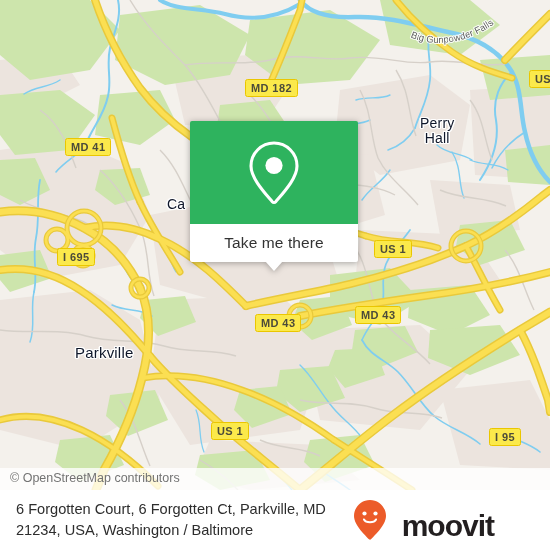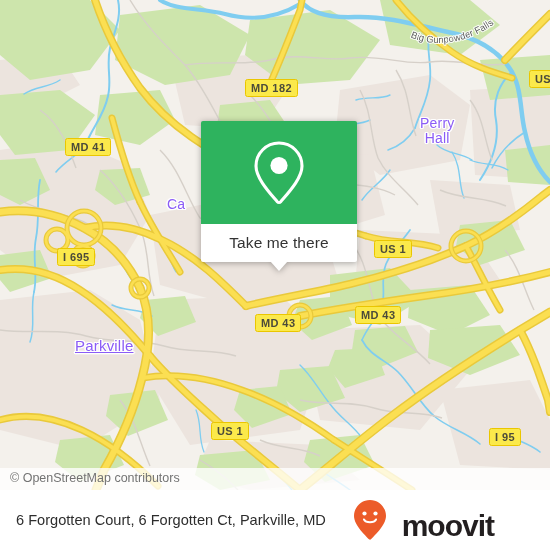--- a/index.html
+++ b/index.html
@@ -16,21 +16,21 @@
     position: absolute; left: 0; top: 0;
     width: 550px; height: 490px;
     background: #f4f1ec;
     overflow: hidden;
   }
   .map-svg { position: absolute; left: 0; top: 0; width: 550px; height: 490px; display: block; }
 
   
   .place-label {
     position: absolute;
-    color: #8b5cf6;
+    color: #0f172a;
     font-size: 14px;
     font-weight: 400;
     letter-spacing: .2px;
     white-space: nowrap;
     text-shadow:
        1.4px 0 0 rgba(255,255,255,.95), -1.4px 0 0 rgba(255,255,255,.95),
        0 1.4px 0 rgba(255,255,255,.95), 0 -1.4px 0 rgba(255,255,255,.95),
        1px 1px 0 rgba(255,255,255,.95), -1px -1px 0 rgba(255,255,255,.95),
        1px -1px 0 rgba(255,255,255,.95), -1px 1px 0 rgba(255,255,255,.95);
   }
@@ -67,22 +67,22 @@
     background: rgba(255,255,255,.78);
     color: #737373;
     font-size: 12.5px;
     padding: 3px 16px 4px 10px;
     line-height: 15px;
   }
 
   
   .popup {
     position: absolute;
-    left: 201px; top: 121px;
-    width: 156px;
+    left: 190px; top: 121px;
+    width: 168px;
     filter: drop-shadow(0 1px 3px rgba(0,0,0,.32));
   }
   .popup-head {
     background: #2eb35e;
     height: 103px;
     border-radius: 2px 2px 0 0;
     display: flex; align-items: center; justify-content: center;
   }
   .popup-foot {
     background: #ffffff;
@@ -342,21 +342,21 @@
       <text class="river-label-text">
         <textPath href="#riverpath" startOffset="2%">Big Gunpowder Falls</textPath>
       </text>
     </svg>
 
     <div class="place-label two-line" style="left:420px; top:116px;">
       <div>Perry</div>
       <div>Hall</div>
     </div>
     <div class="place-label" style="left:167px; top:196px;">Ca</div>
-    <div class="place-label" style="left:75px; top:337px; font-size:15px;text-decoration:underline;">Parkville</div>
+    <div class="place-label" style="left:75px; top:344px; font-size:15px;">Parkville</div>
 
     <div class="shield" style="left:245px; top:79px;">MD 182</div>
     <div class="shield" style="left:529px; top:70px;">US</div>
     <div class="shield" style="left:65px;  top:138px;">MD 41</div>
     <div class="shield" style="left:57px;  top:212px;margin-top:36px;">I 695</div>
     <div class="shield" style="left:374px; top:240px;">US 1</div>
     <div class="shield" style="left:255px; top:314px;">MD 43</div>
     <div class="shield" style="left:355px; top:306px;">MD 43</div>
     <div class="shield" style="left:211px; top:422px;">US 1</div>
     <div class="shield" style="left:489px; top:428px;">I 95</div>
@@ -373,20 +373,21 @@
         <span class="popup-tail"></span>
       </div>
     </div>
 
     <div class="attribution">© OpenStreetMap contributors</div>
   </div>
 
   <div class="footer">
     <div class="footer-address">
       <div>6 Forgotten Court, 6 Forgotten Ct, Parkville, MD</div>
+      <div>21234, USA, Washington / Baltimore</div>
     </div>
     <div class="brand">
       <svg width="34" height="42" viewBox="0 0 34 42">
         <path d="M17 1 C8.2 1 1 8.2 1 17 C1 26.5 13.6 37.5 16 40.3 C16.5 40.9 17.5 40.9 18 40.3 C20.4 37.5 33 26.5 33 17 C33 8.2 25.8 1 17 1 Z" fill="#ec5b29"></path>
         <circle cx="11.5" cy="14.5" r="2.1" fill="#ffffff"></circle>
         <circle cx="22.5" cy="14.5" r="2.1" fill="#ffffff"></circle>
         <path d="M11 20.5 C13 24.2 21 24.2 23 20.5" fill="none" stroke="#ffffff" stroke-width="2.1" stroke-linecap="round"></path>
       </svg>
       <span class="brand-word">moovit</span>
     </div>

